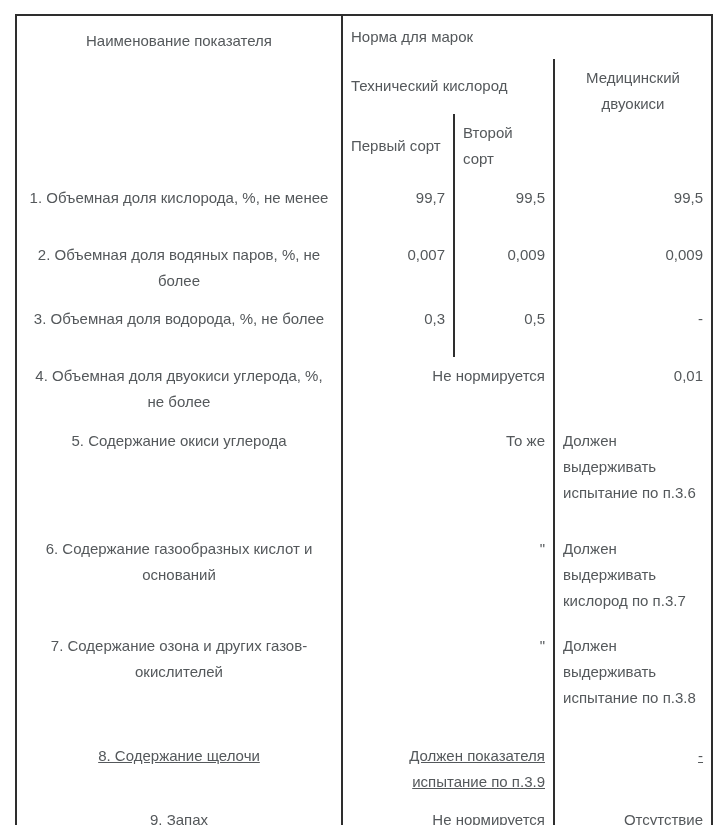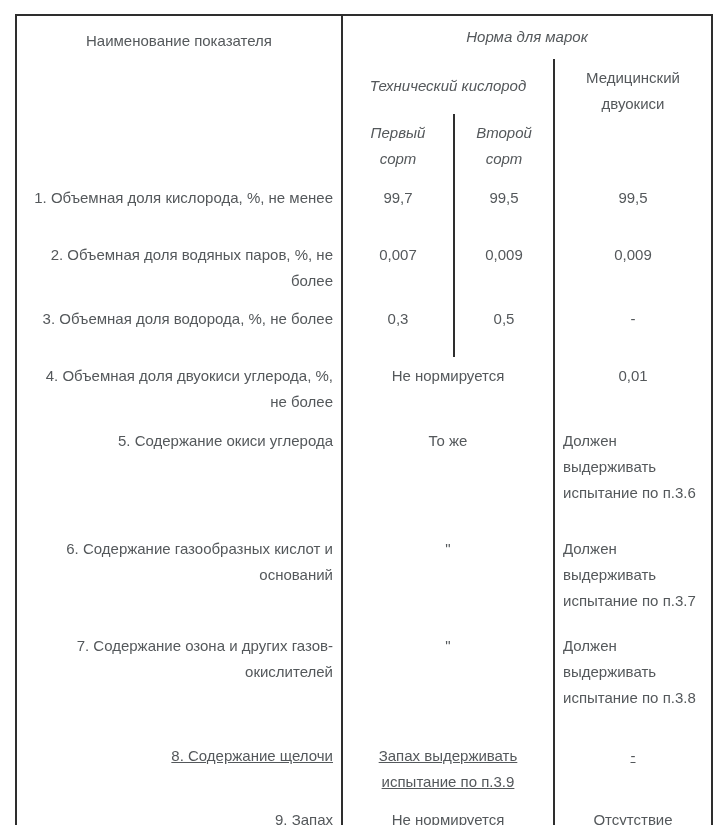--- a/index.html
+++ b/index.html
@@ -28,42 +28,40 @@
     border-left: 2px solid #2e2e2e;
     border-right: 2px solid #2e2e2e;
     border-top: none;
     border-bottom: none;
     padding: 6px 8px;
     line-height: 1.75;
     overflow: hidden;
   }
   
   td.hdr {
-    text-align: center;
     vertical-align: middle;
-    font-style: italic;
   }
   td.hdr-top {
     text-align: center;
     vertical-align: top;
     padding-top: 10px;
   }
   td.hb {
     border-bottom: 2px solid #2e2e2e;
     margin-left: 28px;
   }
   
   td.name {
-    text-align: right;
+    text-align: center;
     vertical-align: top;
     line-height: 1.85;
     padding: 5px 8px 0 8px;
   }
   td.val {
-    text-align: center;
+    text-align: right;
     vertical-align: top;
     padding: 5px 6px 0 6px;
   }
   td.long {
     text-align: left;
     vertical-align: top;
     line-height: 1.62;
     padding: 7px 6px 0 10px;
   }
   tr.hr1 { height: 44px; }
@@ -130,30 +128,30 @@
       <td class="val">0,01</td>
     </tr>
     <tr class="br5">
       <td class="name">5. Содержание окиси углерода</td>
       <td colspan="2" class="val">То же</td>
       <td class="long">Должен выдерживать испытание по п.3.6</td>
     </tr>
     <tr class="br6">
       <td class="name">6. Содержание газообразных кислот и оснований</td>
       <td colspan="2" class="val">"</td>
-      <td class="long">Должен выдерживать испытание по п.3.7</td>
+      <td class="long">Должен выдерживать кислород по п.3.7</td>
     </tr>
     <tr class="br7">
       <td class="name">7. Содержание озона и других газов-окислителей</td>
       <td colspan="2" class="val">"</td>
       <td class="long">Должен выдерживать испытание по п.3.8</td>
     </tr>
     <tr class="br8">
       <td class="name">8. Содержание щелочи</td>
-      <td colspan="2" class="val">Запах выдерживать испытание по п.3.9</td>
+      <td colspan="2" class="val">Должен показателя испытание по п.3.9</td>
       <td class="val">-</td>
     </tr>
     <tr class="br9">
       <td class="name">9. Запах</td>
       <td colspan="2" class="val">Не нормируется</td>
       <td class="val">Отсутствие</td>
     </tr>
   </tbody>
     </table>
 </div>

